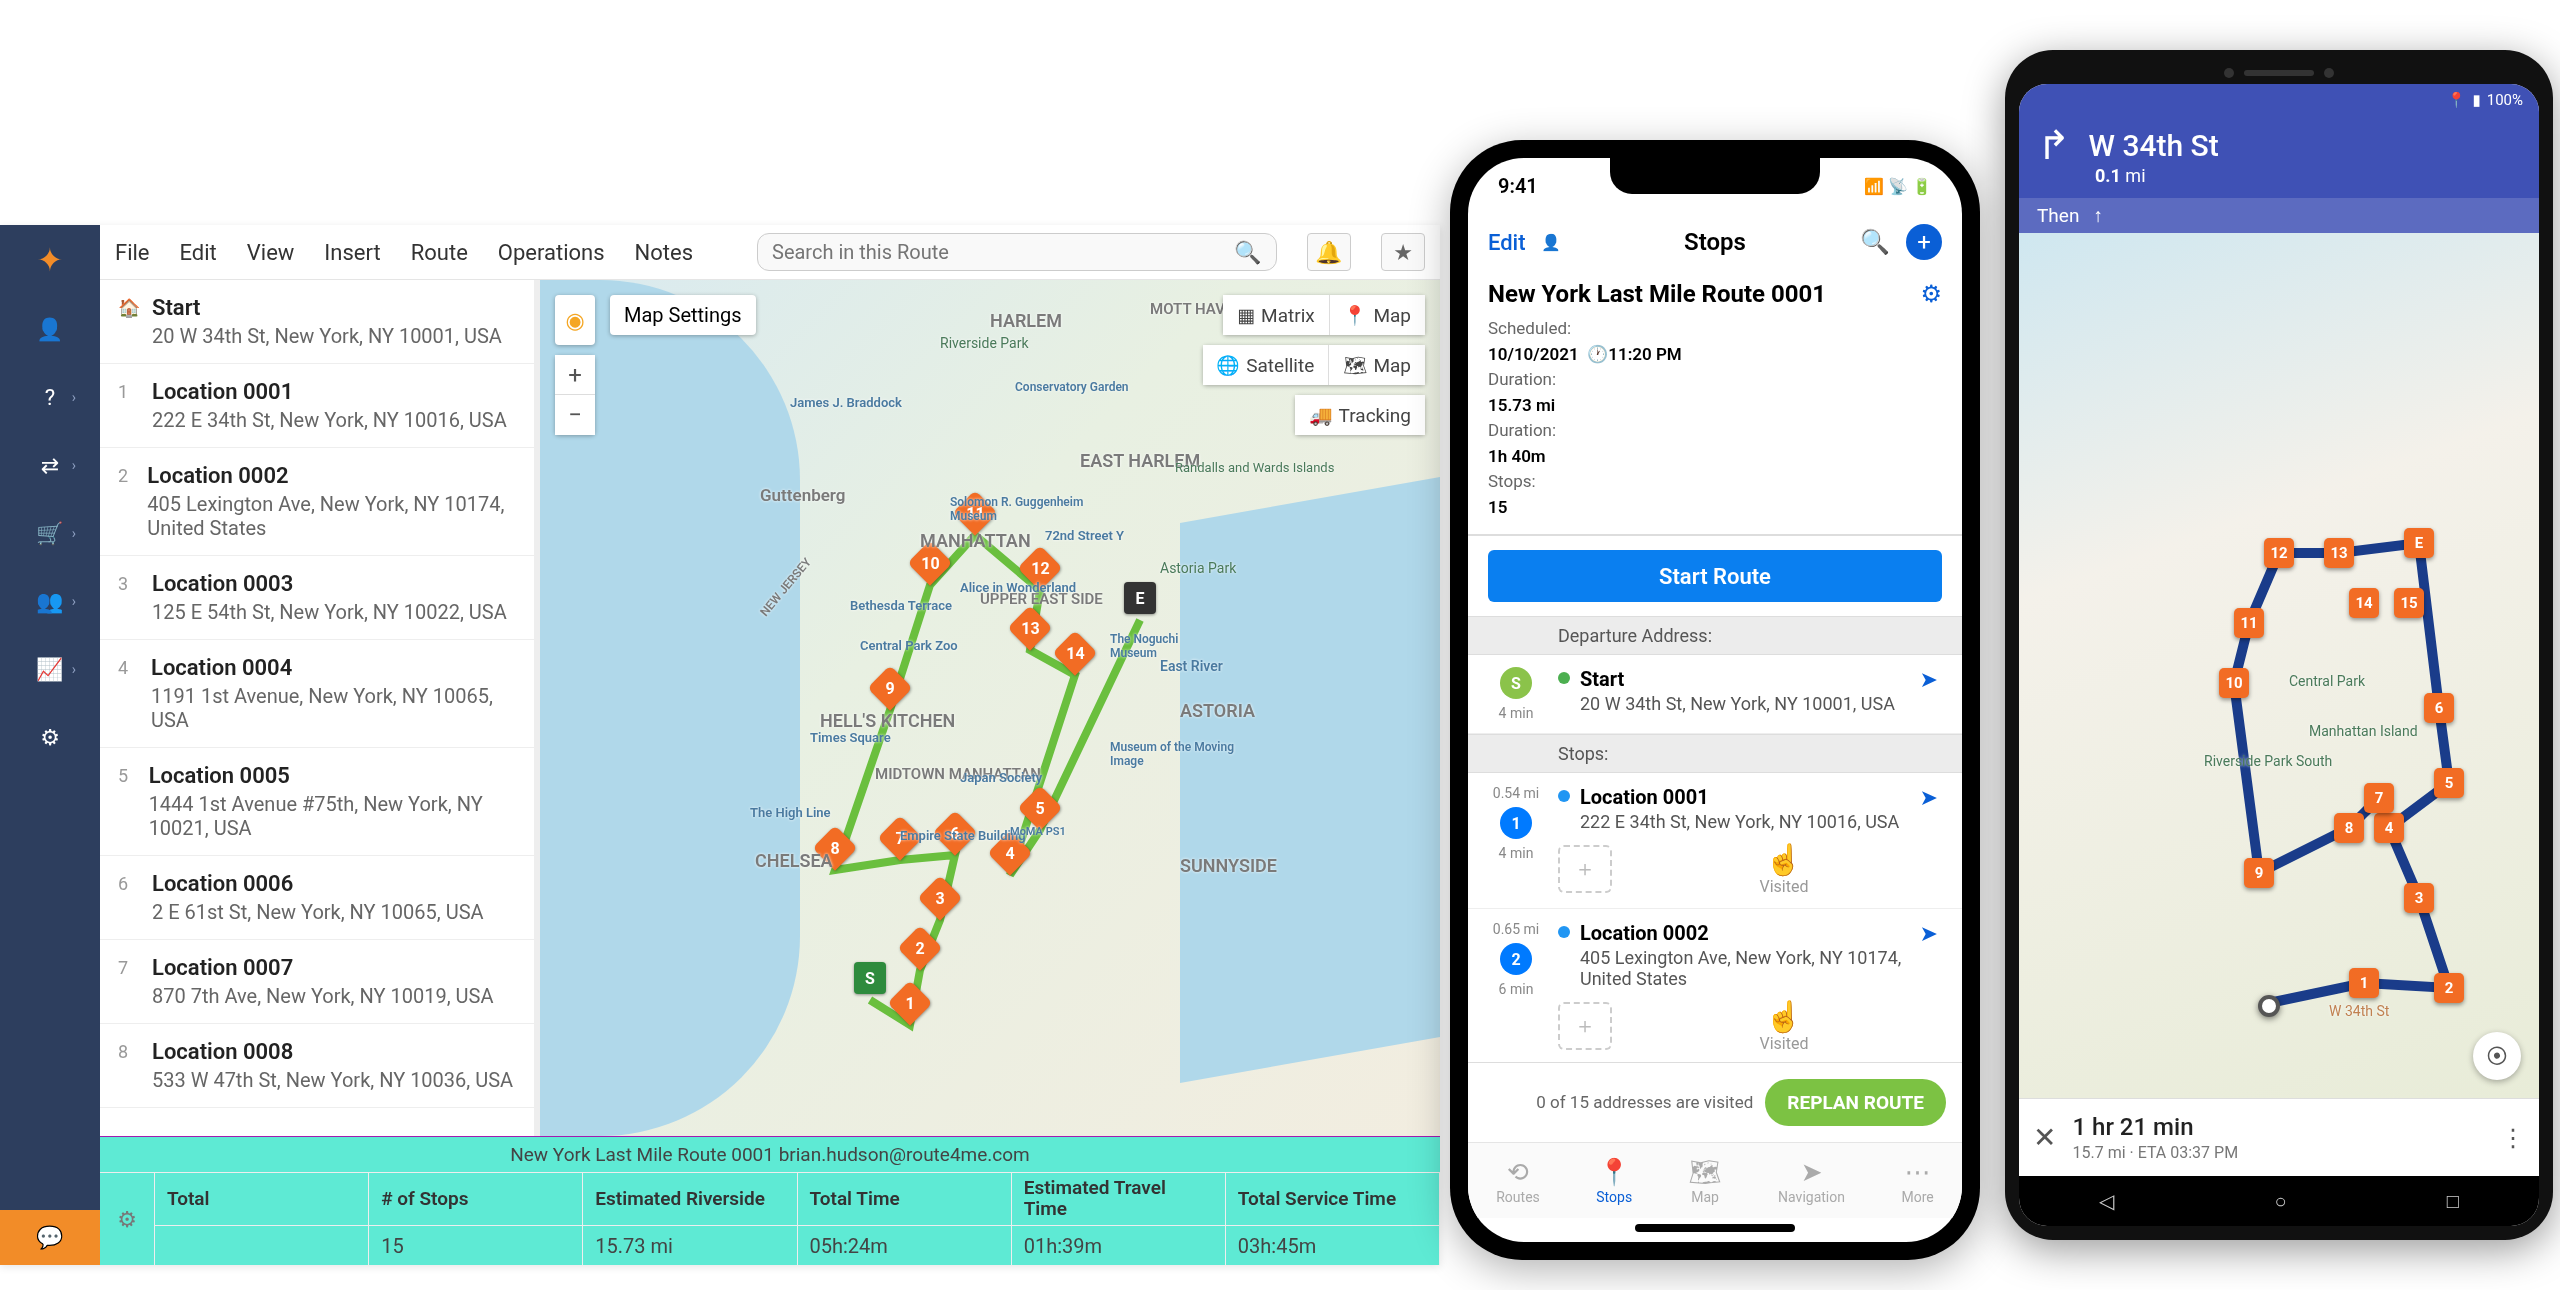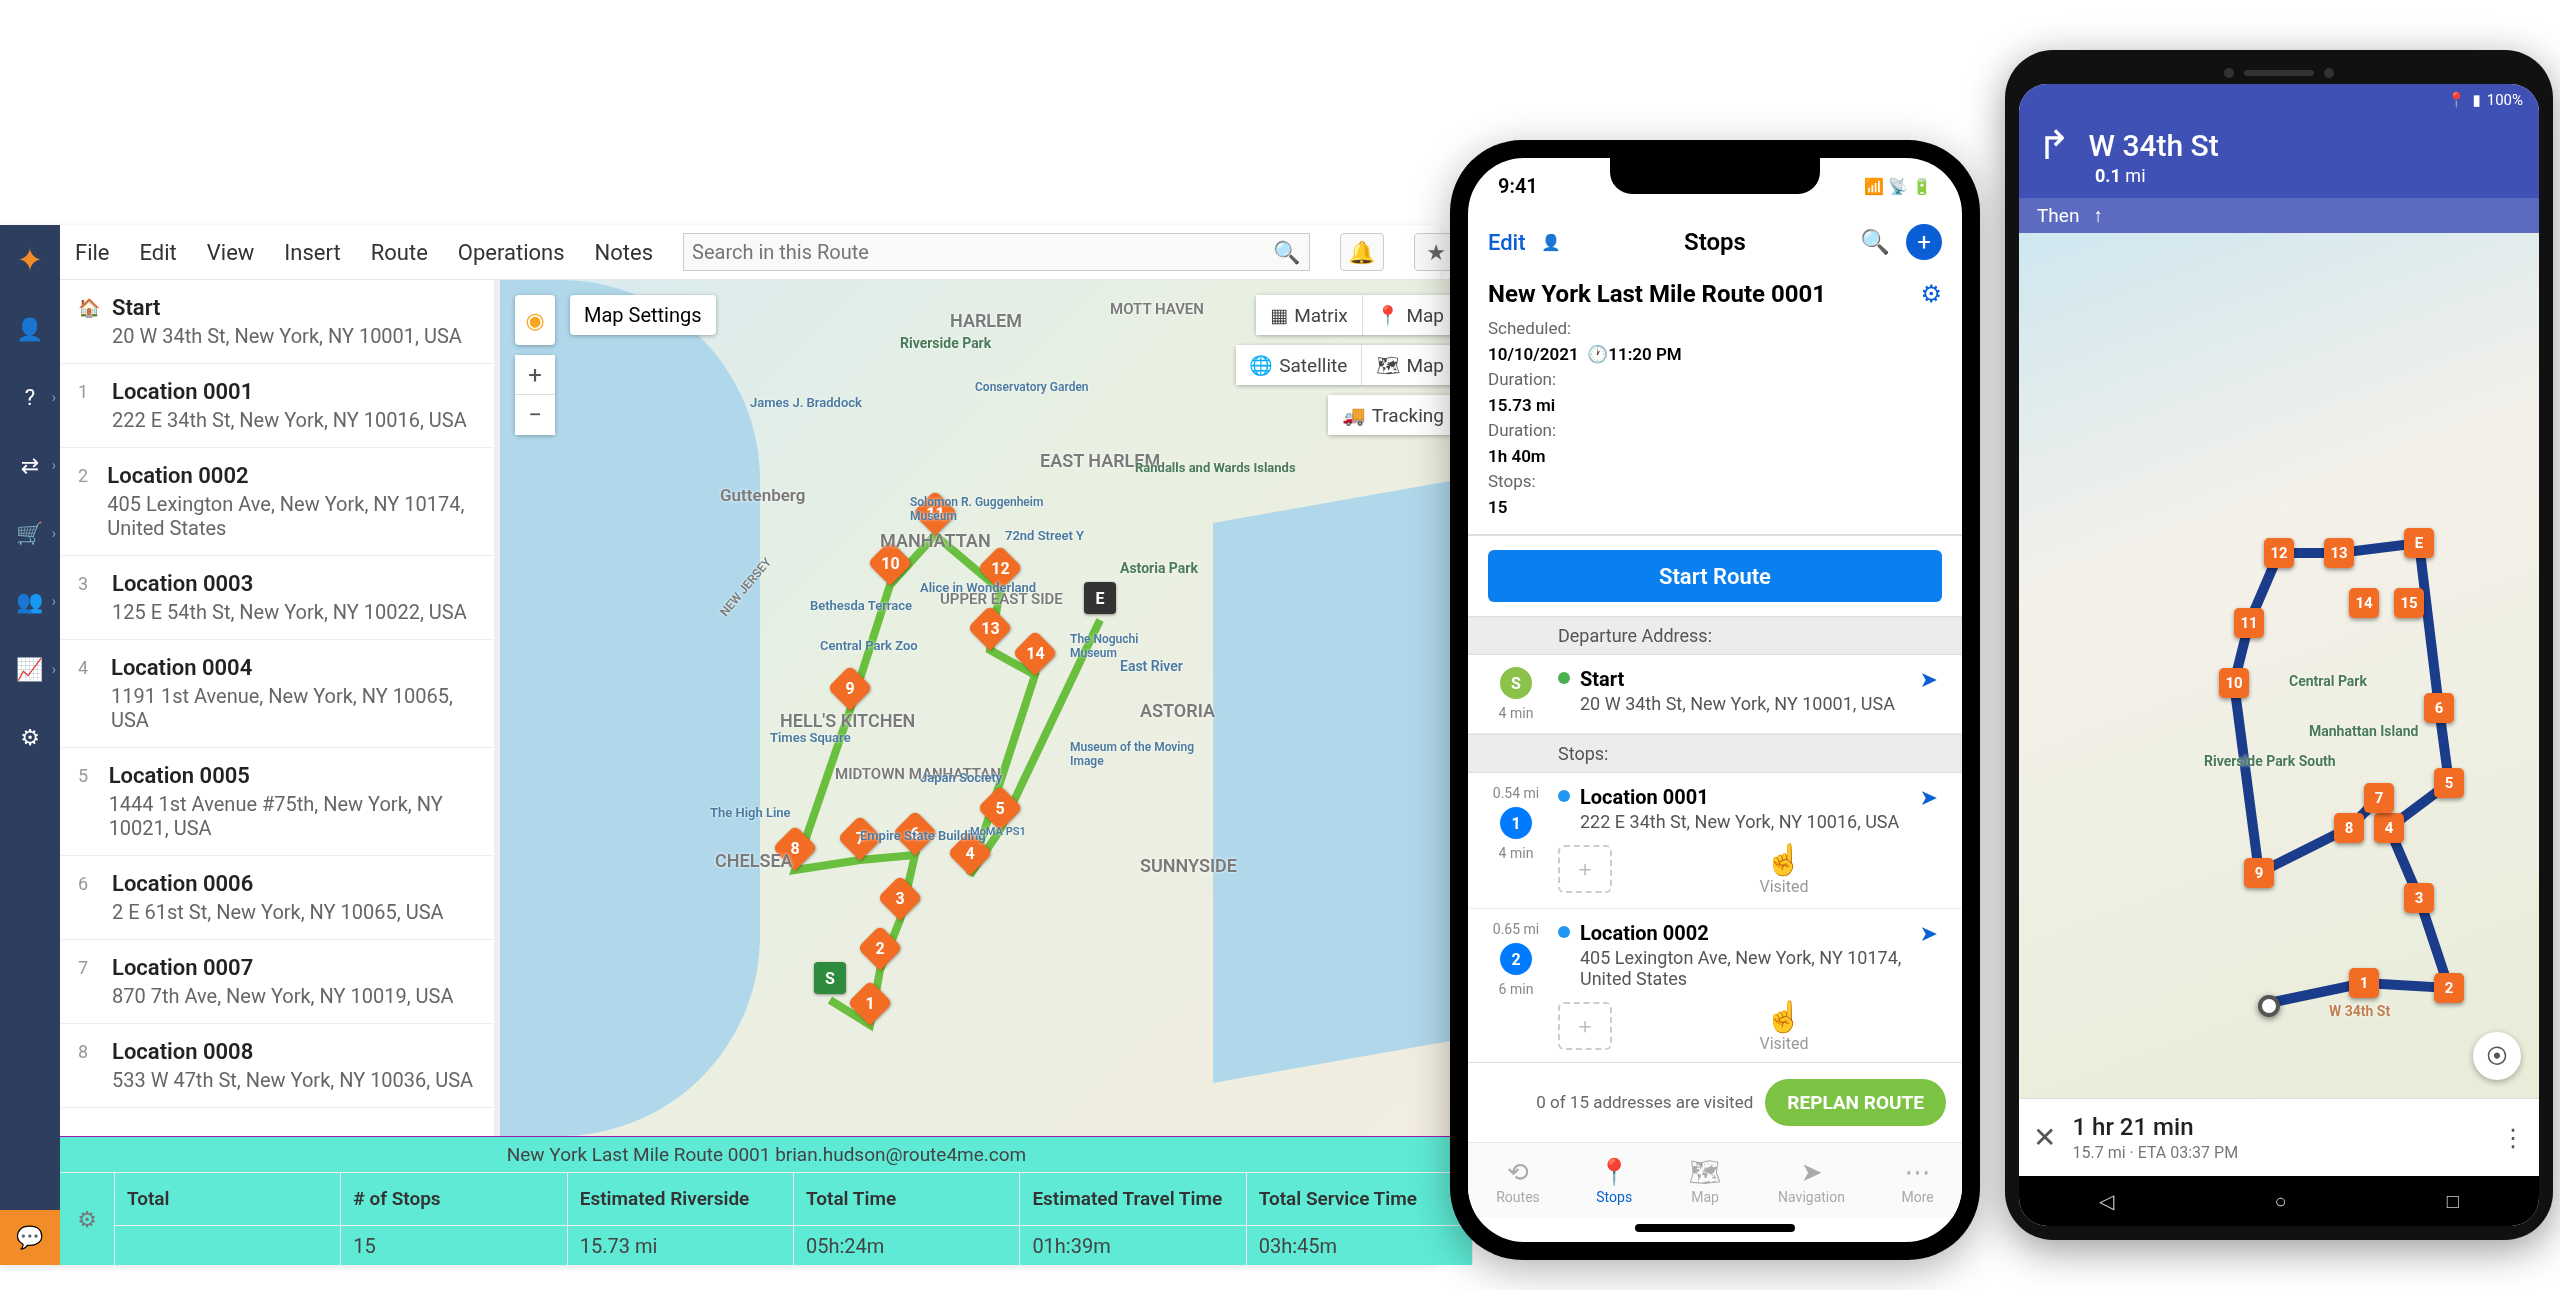--- a/index.html
+++ b/index.html
@@ -14,41 +14,41 @@
 .leftnav .nav-icon { width: 60px; height: 48px; color:#fff; display:flex; align-items:center; justify-content:center; font-size:22px; position:relative; cursor:pointer; }
 .leftnav .nav-icon.caret::after { content:"›"; position:absolute; right:4px; color:#8fa0c2; font-size:14px; }
 .leftnav .chat-btn { margin-top:auto; width:100%; height:55px; background:#f28c28; color:#fff; display:flex; align-items:center; justify-content:center; font-size:22px; cursor:pointer; }
 
 
 .desk-main { flex:1; display:flex; flex-direction:column; }
 
 
 .menubar { height:55px; display:flex; align-items:center; padding:0 15px; gap:30px; border-bottom:1px solid #e5e5e5; font-size:22px; color:#333; }
 .menubar .mi { cursor:pointer; }
-.menubar .search-box { margin-left:auto; display:flex; align-items:center; border:1px solid #ccc; border-radius:0; height:38px; width:627px; padding:0 8px; background:#f9f9f9; }
+.menubar .search-box { margin-left:auto; display:flex; align-items:center; border:1px solid #ccc; border-radius:12px; height:38px; width:520px; padding:0 14px; background:#f9f9f9; }
 .menubar .search-box input { flex:1; border:none; background:transparent; font-size:20px; outline:none; }
 .menubar .icon-btn { width:44px; height:38px; border:1px solid #ccc; border-radius:4px; display:flex; align-items:center; justify-content:center; color:#666; cursor:pointer; background:#f9f9f9; }
 
 
 .desk-body { flex:1; display:flex; overflow:hidden; }
 
 
 .stops-panel { width:440px; background:#fff; overflow-y:auto; border-right:6px solid #eee; }
 .stop-item { display:flex; gap:14px; padding:15px 18px; border-bottom:1px solid #eee; cursor:pointer; }
 .stop-item .num { width:20px; color:#999; font-size:18px; padding-top:2px; }
 .stop-item .num.home { color:#999; }
 .stop-item .title { font-weight:600; font-size:22px; color:#222; }
 .stop-item .addr { font-size:20px; color:#666; margin-top:4px; }
 
 
 .map-area { flex:1; position:relative; background:#e9f3e9; overflow:hidden; }
 .map-bg { position:absolute; inset:0; background:linear-gradient(135deg,#d9eaf0 0%,#e8f0e2 40%,#f2ede0 100%); }
 .map-water { position:absolute; background:#b0d8ea; }
 .map-label { position:absolute; font-size:18px; font-weight:600; color:#7a7a7a; text-shadow:0 0 3px #fff; white-space:nowrap; }
-.map-label.small { font-size:14px; font-weight:700; color:#4a7a5a; }
+.map-label.small { font-size:14px; font-weight:400; color:#4a7a5a; }
 .map-label.poi { font-size:14px; color:#4a7aa0; }
 .route-line { position:absolute; stroke:#6abf3e; stroke-width:8; fill:none; }
 
 .map-controls-tl { position:absolute; top:15px; left:15px; display:flex; flex-direction:column; gap:10px; }
 .map-controls-tl .pegman { width:40px; height:50px; background:#fff; border-radius:4px; box-shadow:0 1px 4px rgba(0,0,0,.3); display:flex; align-items:center; justify-content:center; color:#f5a623; font-size:22px; cursor:pointer; }
 .map-controls-tl .zoom { width:40px; background:#fff; border-radius:4px; box-shadow:0 1px 4px rgba(0,0,0,.3); }
 .map-controls-tl .zoom button { width:40px; height:40px; border:none; background:#fff; font-size:24px; color:#555; cursor:pointer; display:block; }
 .map-controls-tl .zoom button:first-child { border-bottom:1px solid #ddd; }
 
 .map-settings-btn { position:absolute; top:15px; left:70px; background:#fff; border:none; border-radius:4px; box-shadow:0 1px 4px rgba(0,0,0,.3); padding:8px 14px; font-size:20px; cursor:pointer; }

